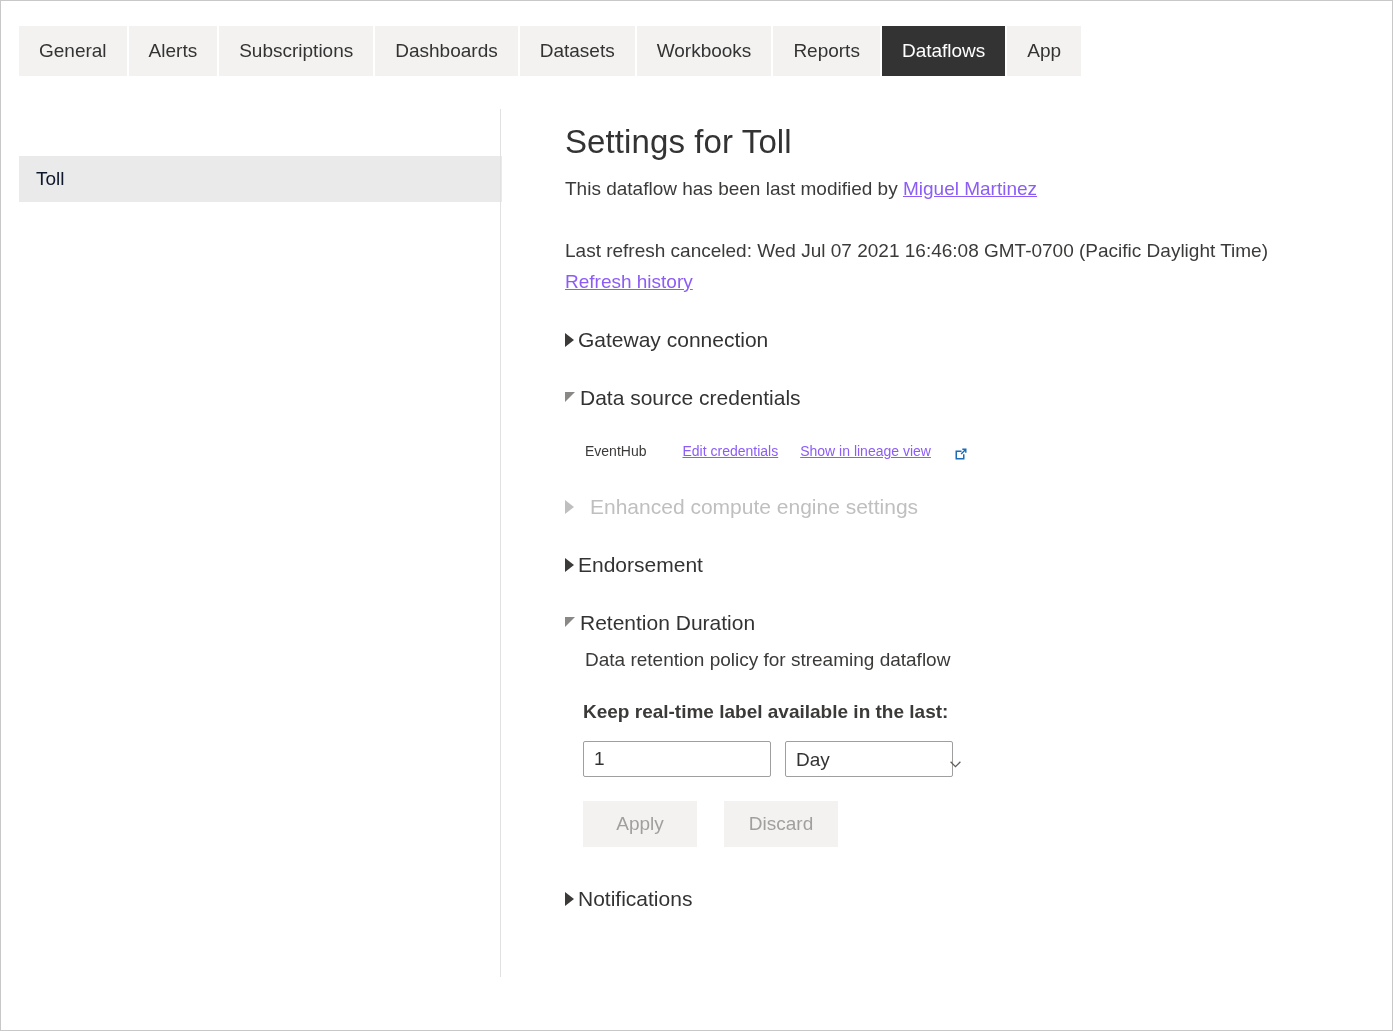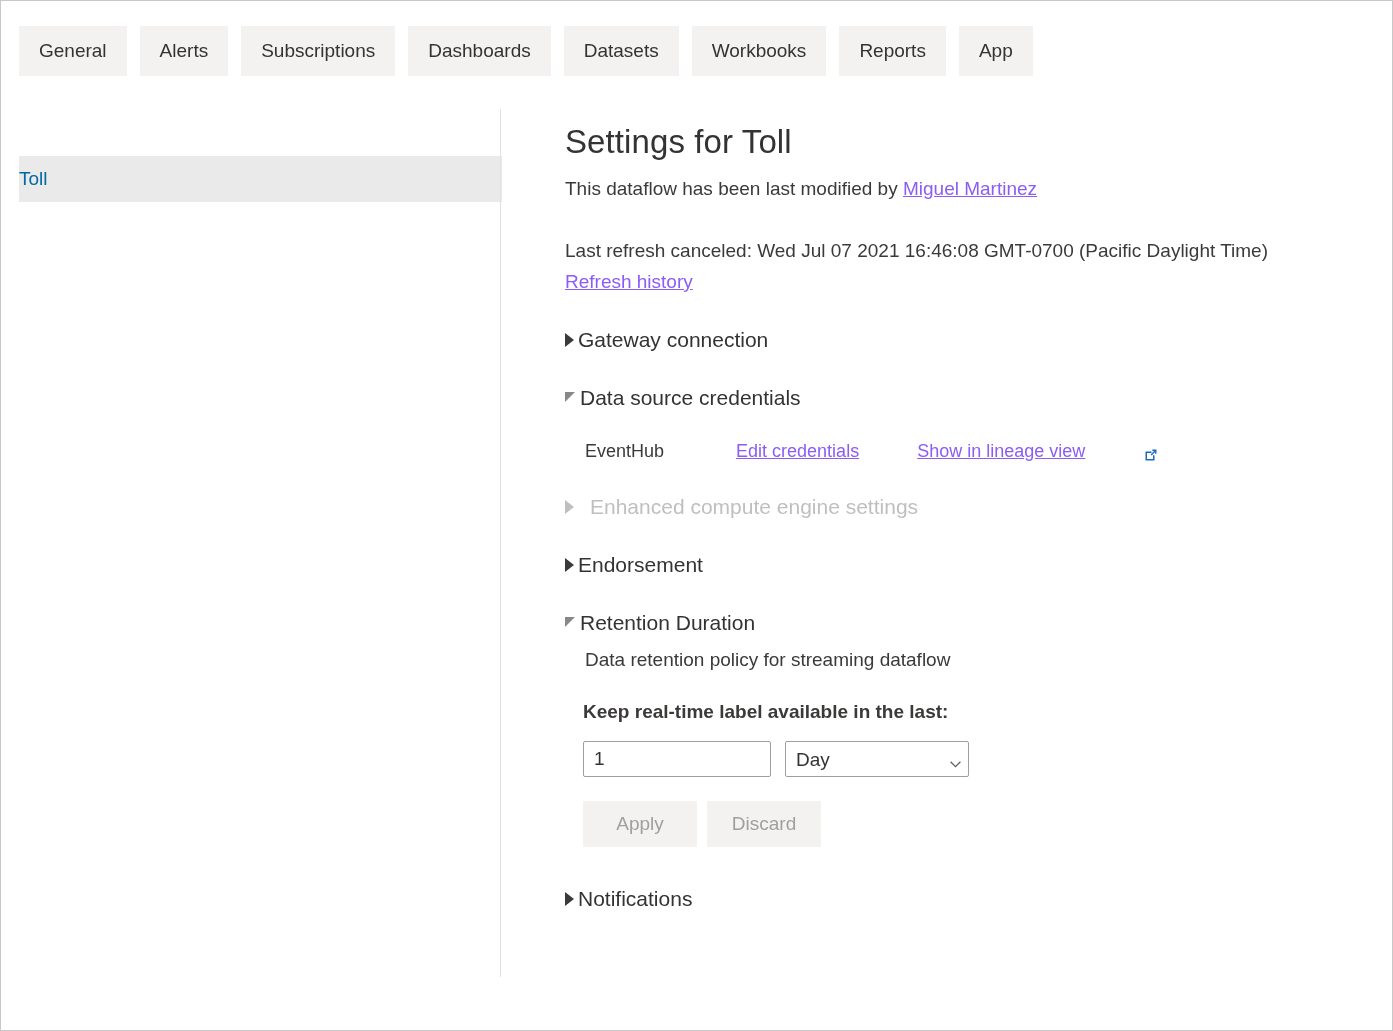--- a/index.html
+++ b/index.html
@@ -23,21 +23,21 @@
     background: #ffffff;
     overflow: hidden;
   }
 
   
   .tabbar {
     position: absolute;
     left: 18px;
     top: 25px;
     display: flex;
-    gap: 13px;
+    gap: 2px;
     align-items: stretch;
   }
   .tab {
     background: #f3f2f1;
     color: #333333;
     font-size: 19px;
     line-height: 1;
     padding: 15px 20px 16px 20px;
     white-space: nowrap;
     cursor: pointer;
@@ -70,22 +70,23 @@
     left: 17px;
     top: 47px;
     width: 483px;
     height: 46px;
     background: #eaeaea;
     display: flex;
     align-items: center;
     cursor: pointer;
   }
   .side-item .label {
-    font-size: 19px;
-    color: #0369a1;
+    padding-left: 17px;
+    font-size: 19px;
+    color: #0f172a;
   }
 
   
   .main {
     position: absolute;
     left: 564px;
     top: 120px;
     width: 820px;
   }
   .page-title {
@@ -157,23 +158,22 @@
     position: relative;
     top: -1px;
   }
 
   
   .cred-row {
     display: flex;
     align-items: center;
     margin-top: 27px;
     margin-left: 20px;
-    font-size: 18px;
+    font-size: 14px;
     line-height: 24px;
-    gap: 36px;
   }
   .cred-name {
     color: #3b3a39;
     margin-right: 36px;
   }
   .cred-row a.link { margin-right: 22px; }
   .ext-icon {
     display: inline-block;
     width: 16px;
     height: 16px;
@@ -215,21 +215,21 @@
     color: #333333;
     padding: 0 10px;
     outline: none;
   }
   .sel-wrap {
     position: relative;
     width: 188px;
     height: 36px;
   }
   .sel {
-    width: 184px;
+    width: 168px;
     height: 36px;
     box-sizing: border-box;
     border: 1px solid #a19f9d;
     border-radius: 2px;
     background: #ffffff;
     font-family: "Liberation Sans", sans-serif;
     font-size: 19px;
     color: #333333;
     padding: 0 28px 0 10px;
     appearance: none;
@@ -243,21 +243,21 @@
     right: 12px;
     top: 13px;
     width: 11px;
     height: 7px;
     pointer-events: none;
   }
   .btn-row {
     margin-top: 24px;
     margin-left: 18px;
     display: flex;
-    gap: 10px;
+    gap: 27px;
   }
   .btn {
     min-width: 114px;
     height: 46px;
     border: none;
     background: #f3f2f1;
     color: #a19f9d;
     font-family: "Liberation Sans", sans-serif;
     font-size: 19px;
     cursor: default;
@@ -272,20 +272,21 @@
 <div id="page">
 
   <div class="tabbar">
     <div class="tab">General</div>
     <div class="tab">Alerts</div>
     <div class="tab">Subscriptions</div>
     <div class="tab">Dashboards</div>
     <div class="tab">Datasets</div>
     <div class="tab">Workbooks</div>
     <div class="tab">Reports</div>
+    <div class="tab active">Dataflows</div>
     <div class="tab">App</div>
   </div>
 
   <div class="sidebar">
     <div class="side-item">
       <span class="label">Toll</span>
     </div>
   </div>
   <div class="divider"></div>
 

